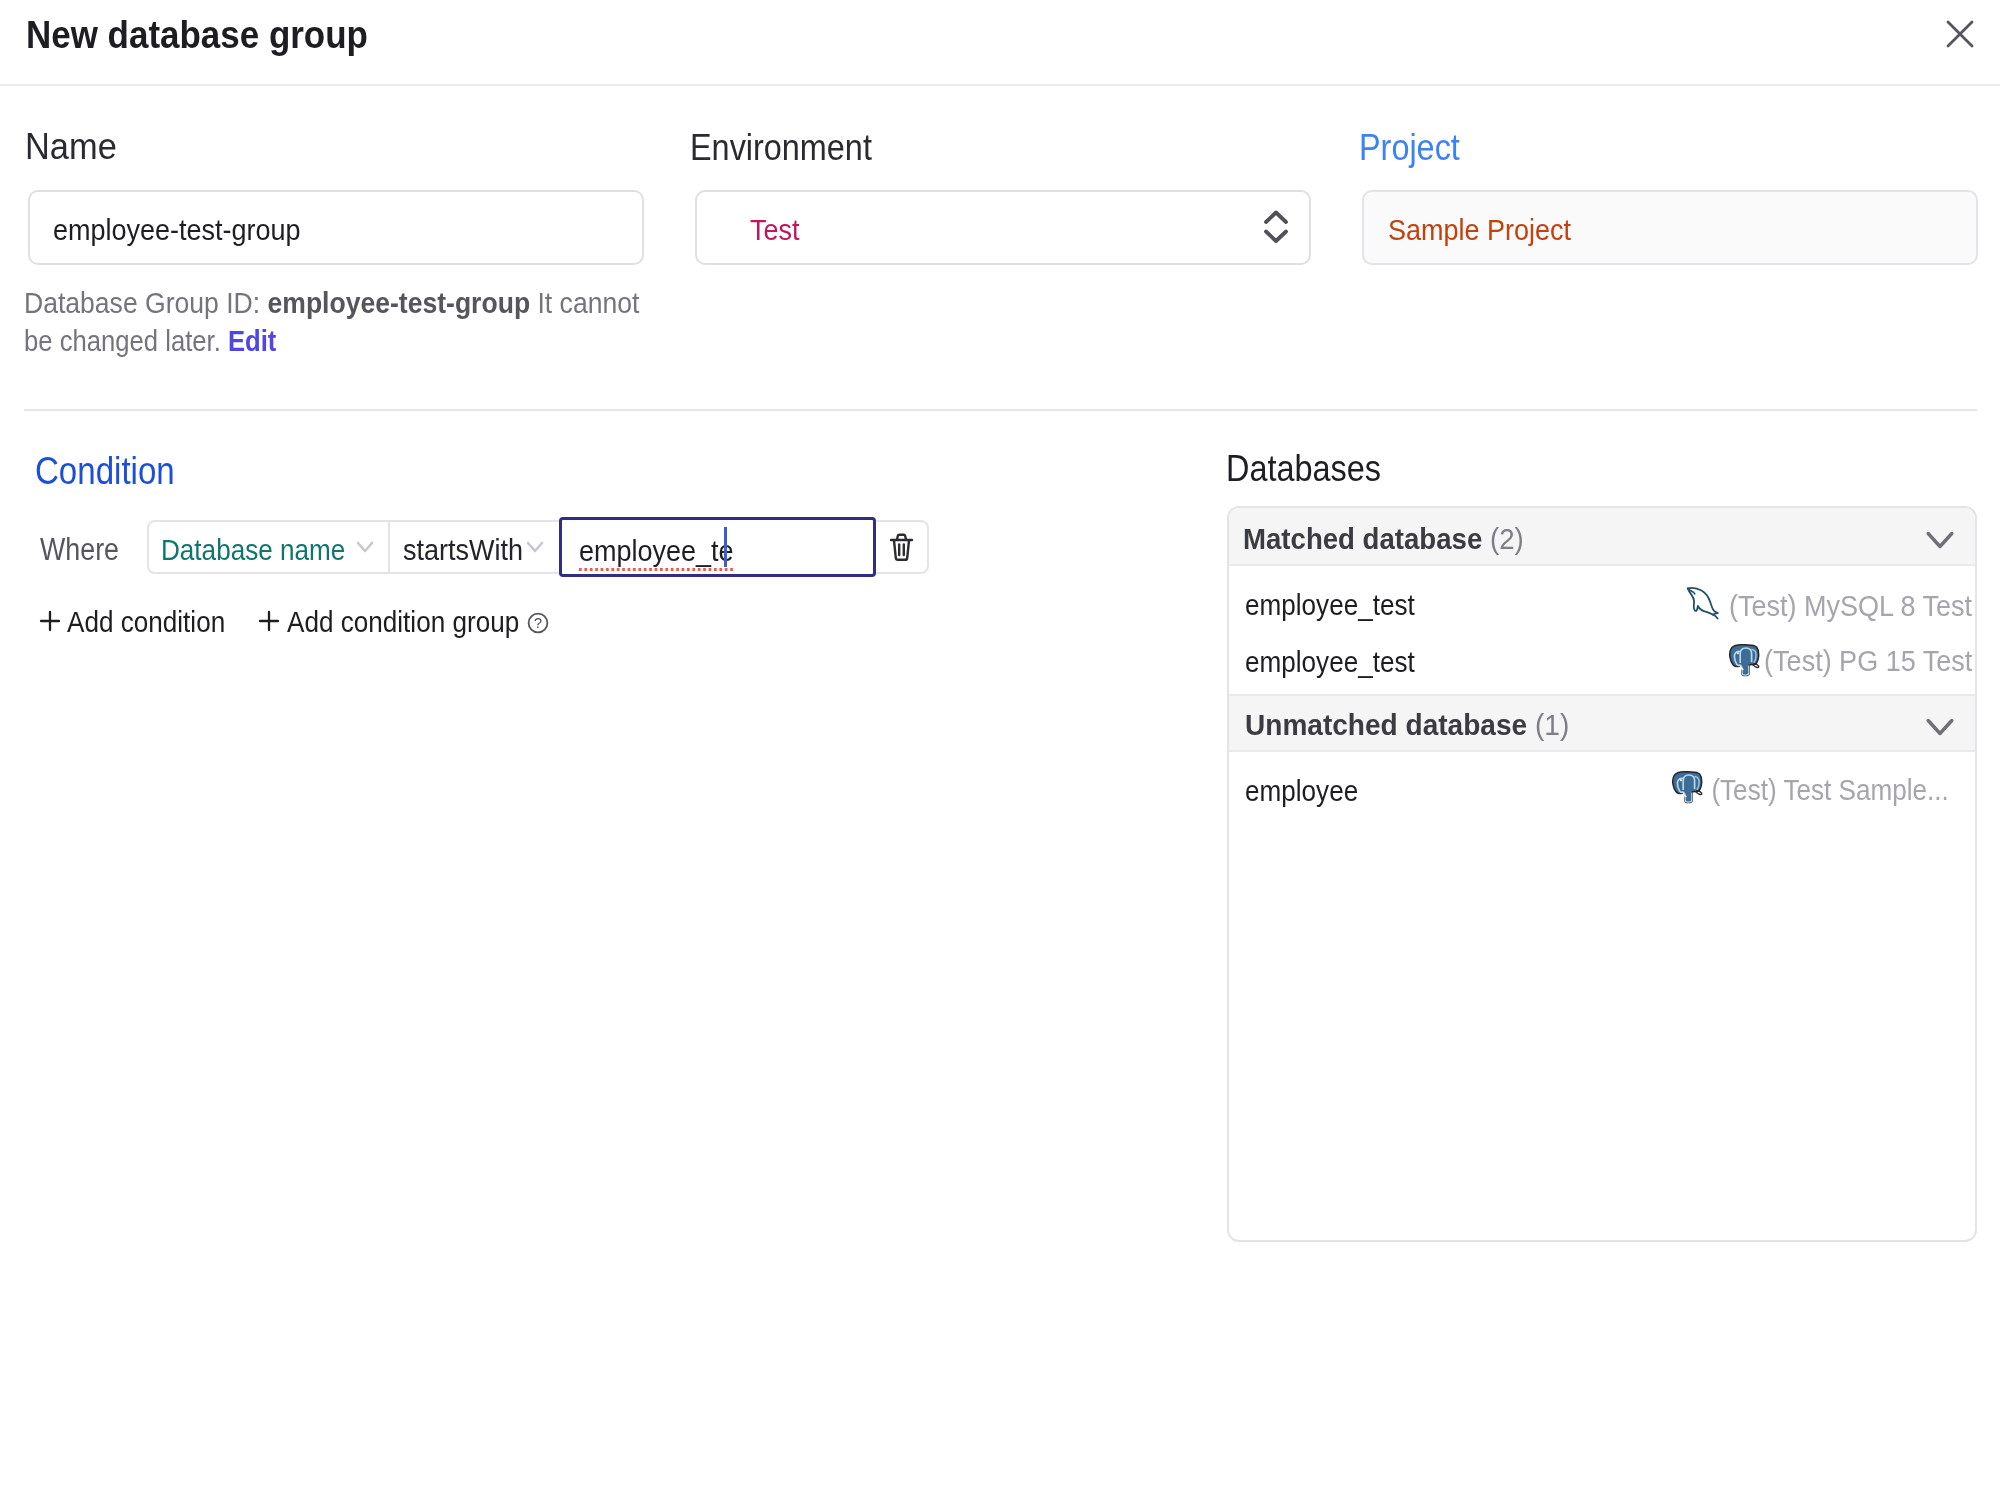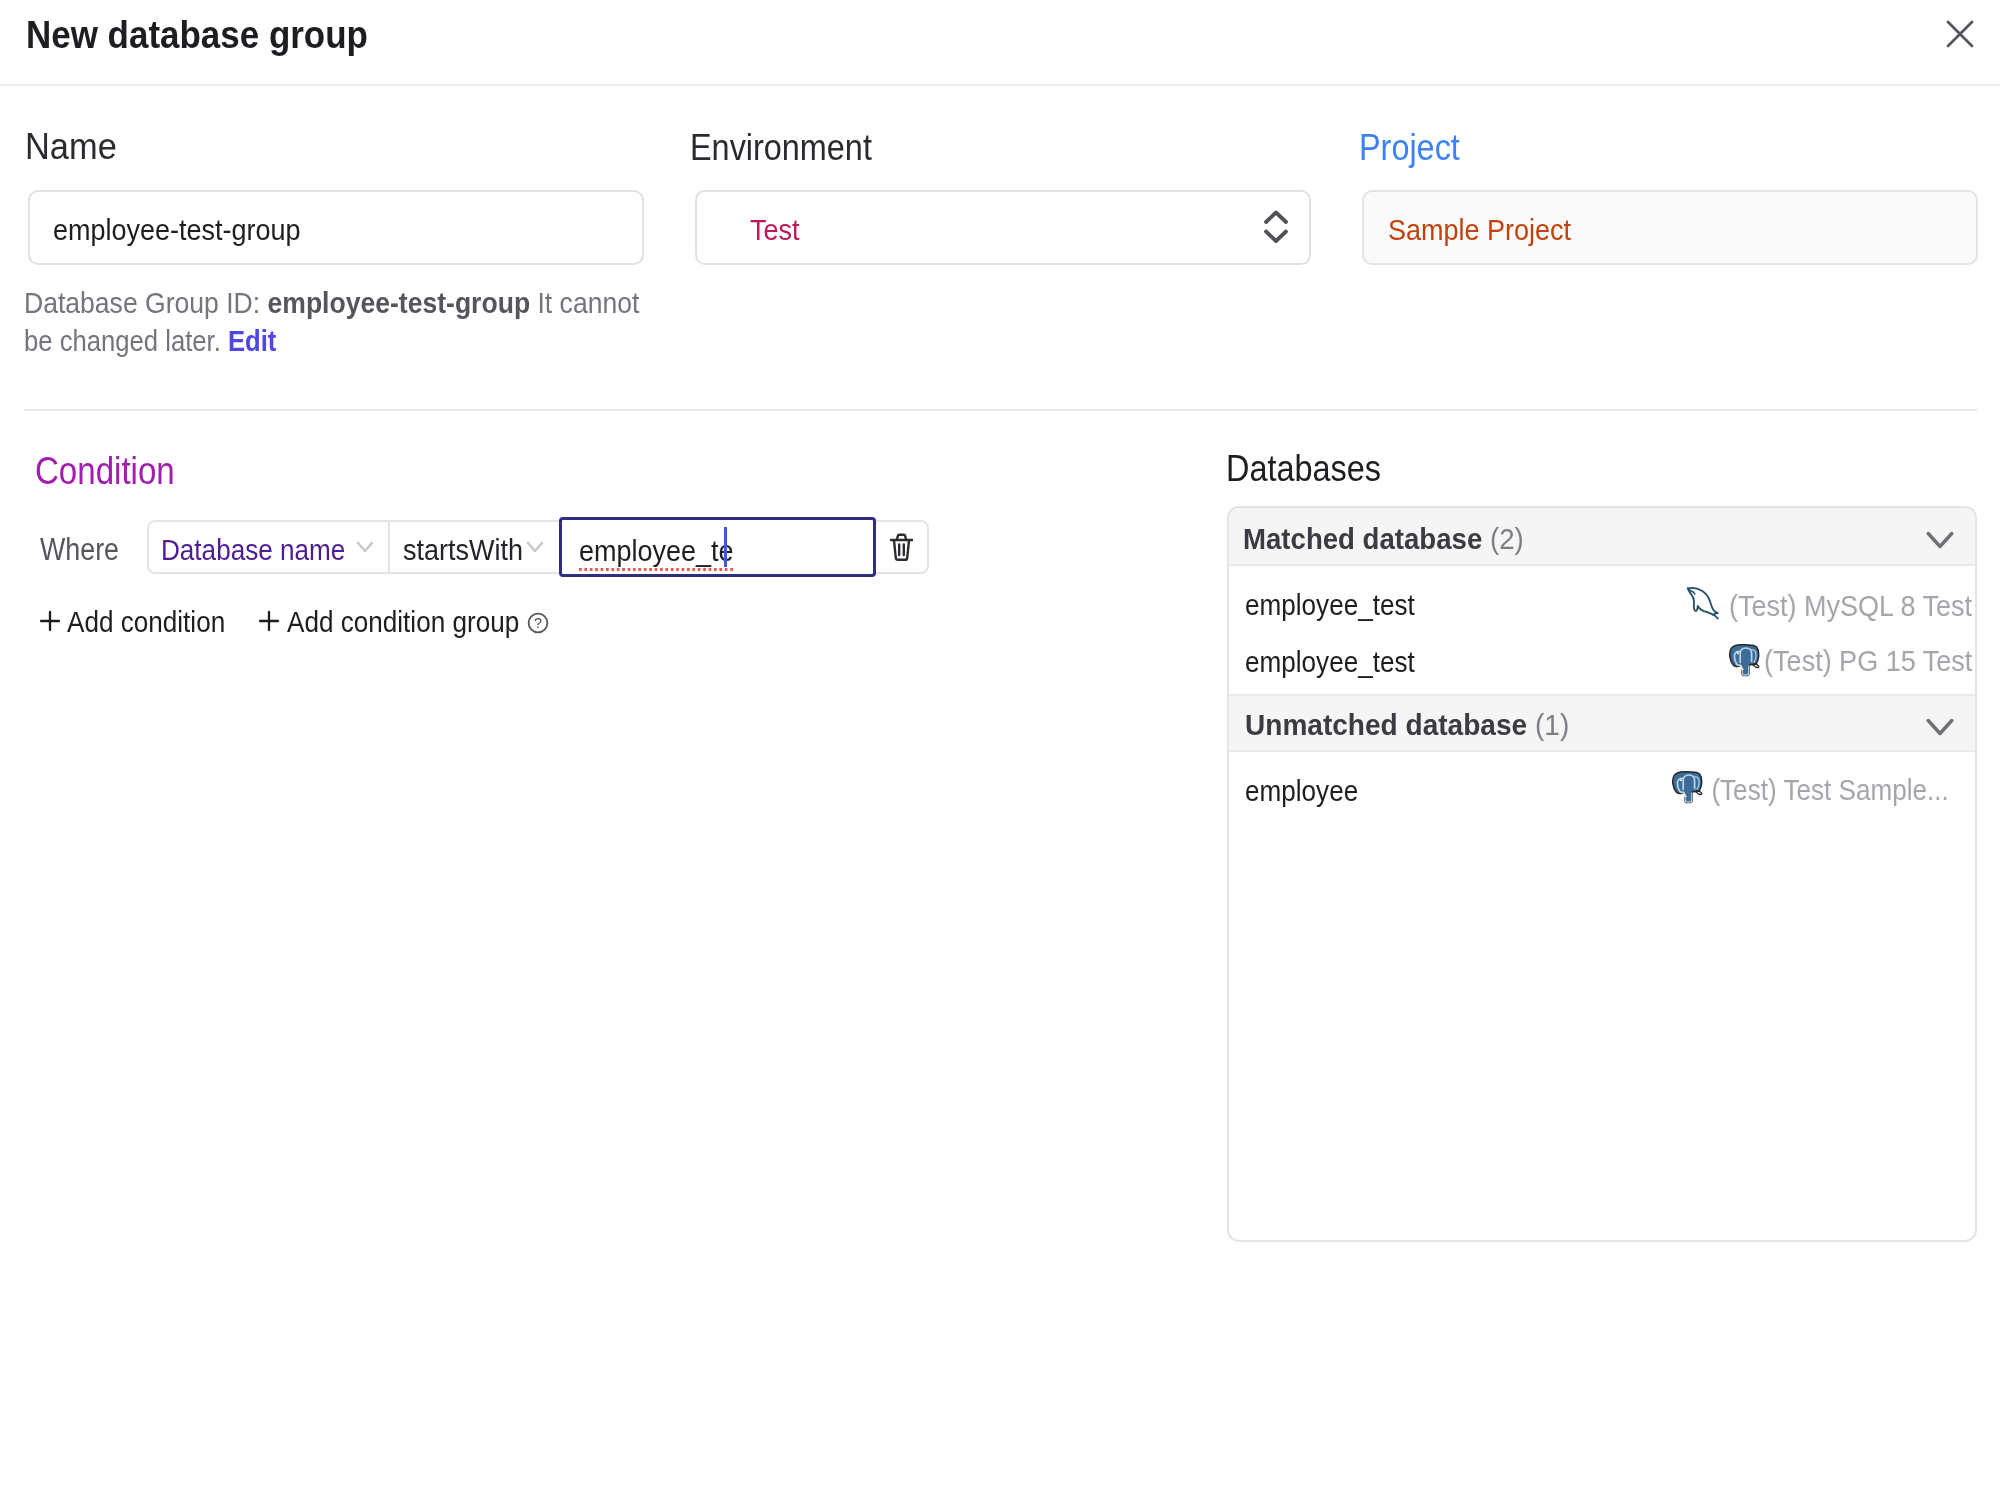--- a/index.html
+++ b/index.html
@@ -32,27 +32,27 @@
 </svg>
 
 <div class="abs" style="left:1362px; top:190px; width:616px; height:75px; border:2px solid #e3e4e8; border-radius:10px; background:#fafafa;"></div>
 <div class="abs" style="left:1388px; top:213px; font-size:30px; color:#c2410c;"><span class="t">Sample Project</span></div>
 
 <div class="abs" style="left:24px; top:286px; font-size:30px; color:#74747c;"><span class="t" style="transform:scaleX(.885);">Database Group ID: <span style="font-weight:700; color:#55555c;">employee-test-group</span> It cannot</span></div>
 <div class="abs" style="left:24px; top:324px; font-size:30px; color:#74747c;"><span class="t" style="transform:scaleX(.855);">be changed later. <span style="font-weight:700; color:#4f46e5;">Edit</span></span></div>
 
 <div class="abs" style="left:24px; top:409px; width:1953px; height:2px; background:#e8e8ea;"></div>
 
-<div class="abs" style="left:35px; top:450px; font-size:38px; color:#a21caf;"><span class="t" style="transform:scaleX(.87);">Condition</span></div>
+<div class="abs" style="left:35px; top:450px; font-size:38px; color:#1d4ed8;"><span class="t" style="transform:scaleX(.87);">Condition</span></div>
 
 <div class="abs" style="left:40px; top:532px; font-size:31px; color:#55555e;"><span class="t" style="transform:scaleX(.865);">Where</span></div>
 
 <div class="abs" style="left:147px; top:520px; width:782px; height:54px; border:2px solid #e3e4e8; border-radius:8px; background:#fff;"></div>
 <div class="abs" style="left:388px; top:521px; width:2px; height:52px; background:#e3e4e8;"></div>
-<div class="abs" style="left:161px; top:534px; font-size:29px; color:#4c1d95;"><span class="t">Database name</span></div>
+<div class="abs" style="left:161px; top:534px; font-size:29px; color:#0f766e;"><span class="t">Database name</span></div>
 <svg class="abs" style="left:352px; top:539px;" width="26" height="17" viewBox="0 0 26 17">
   <path d="M6 4 L13 12 L20 4" fill="none" stroke="#c8c9ce" stroke-width="2.6" stroke-linecap="round" stroke-linejoin="round"></path>
 </svg>
 <div class="abs" style="left:403px; top:533px; font-size:30px; color:#232329;"><span class="t">startsWith</span></div>
 <svg class="abs" style="left:522px; top:539px;" width="26" height="17" viewBox="0 0 26 17">
   <path d="M6 4 L13 12 L20 4" fill="none" stroke="#c8c9ce" stroke-width="2.6" stroke-linecap="round" stroke-linejoin="round"></path>
 </svg>
 
 <div class="abs" style="left:559px; top:517px; width:317px; height:60px; border:3px solid #312e81; border-radius:4px; background:#fff;"></div>
 <div class="abs" style="left:579px; top:534px; font-size:30px; color:#1d1d22;"><span class="t" style="text-decoration:underline dotted #f2574d 3px; text-underline-offset:7px;">employee_te</span></div>

